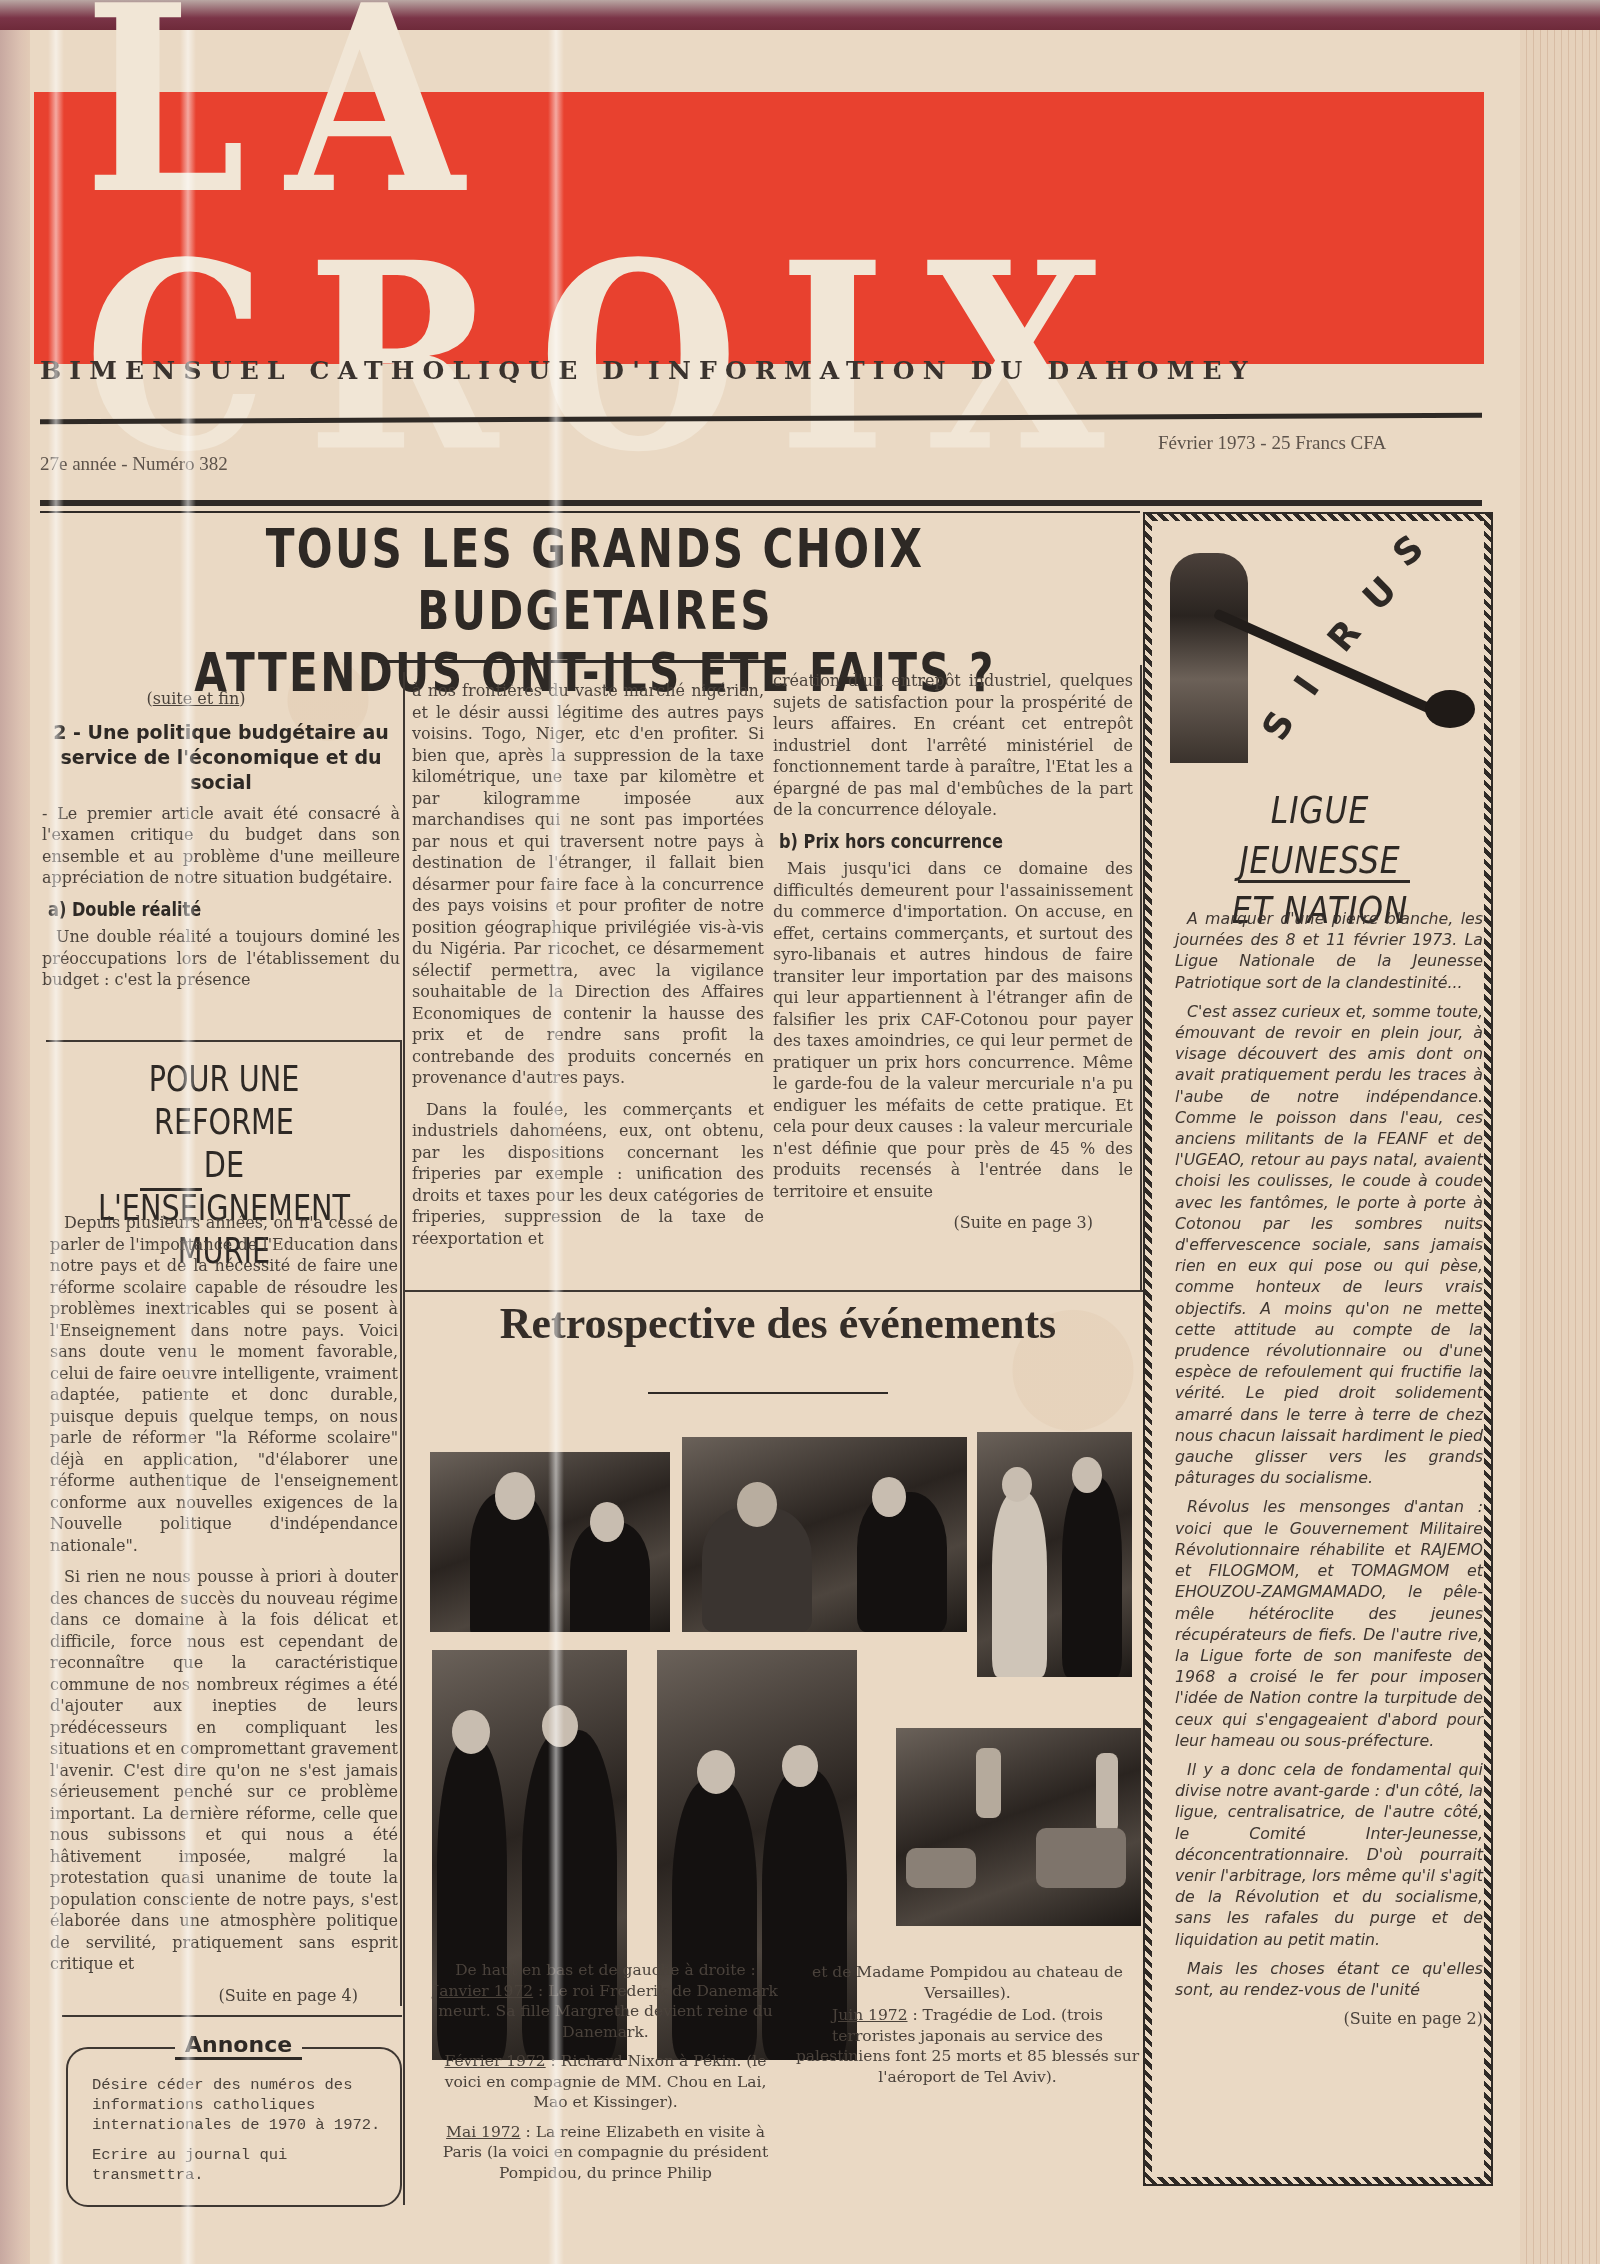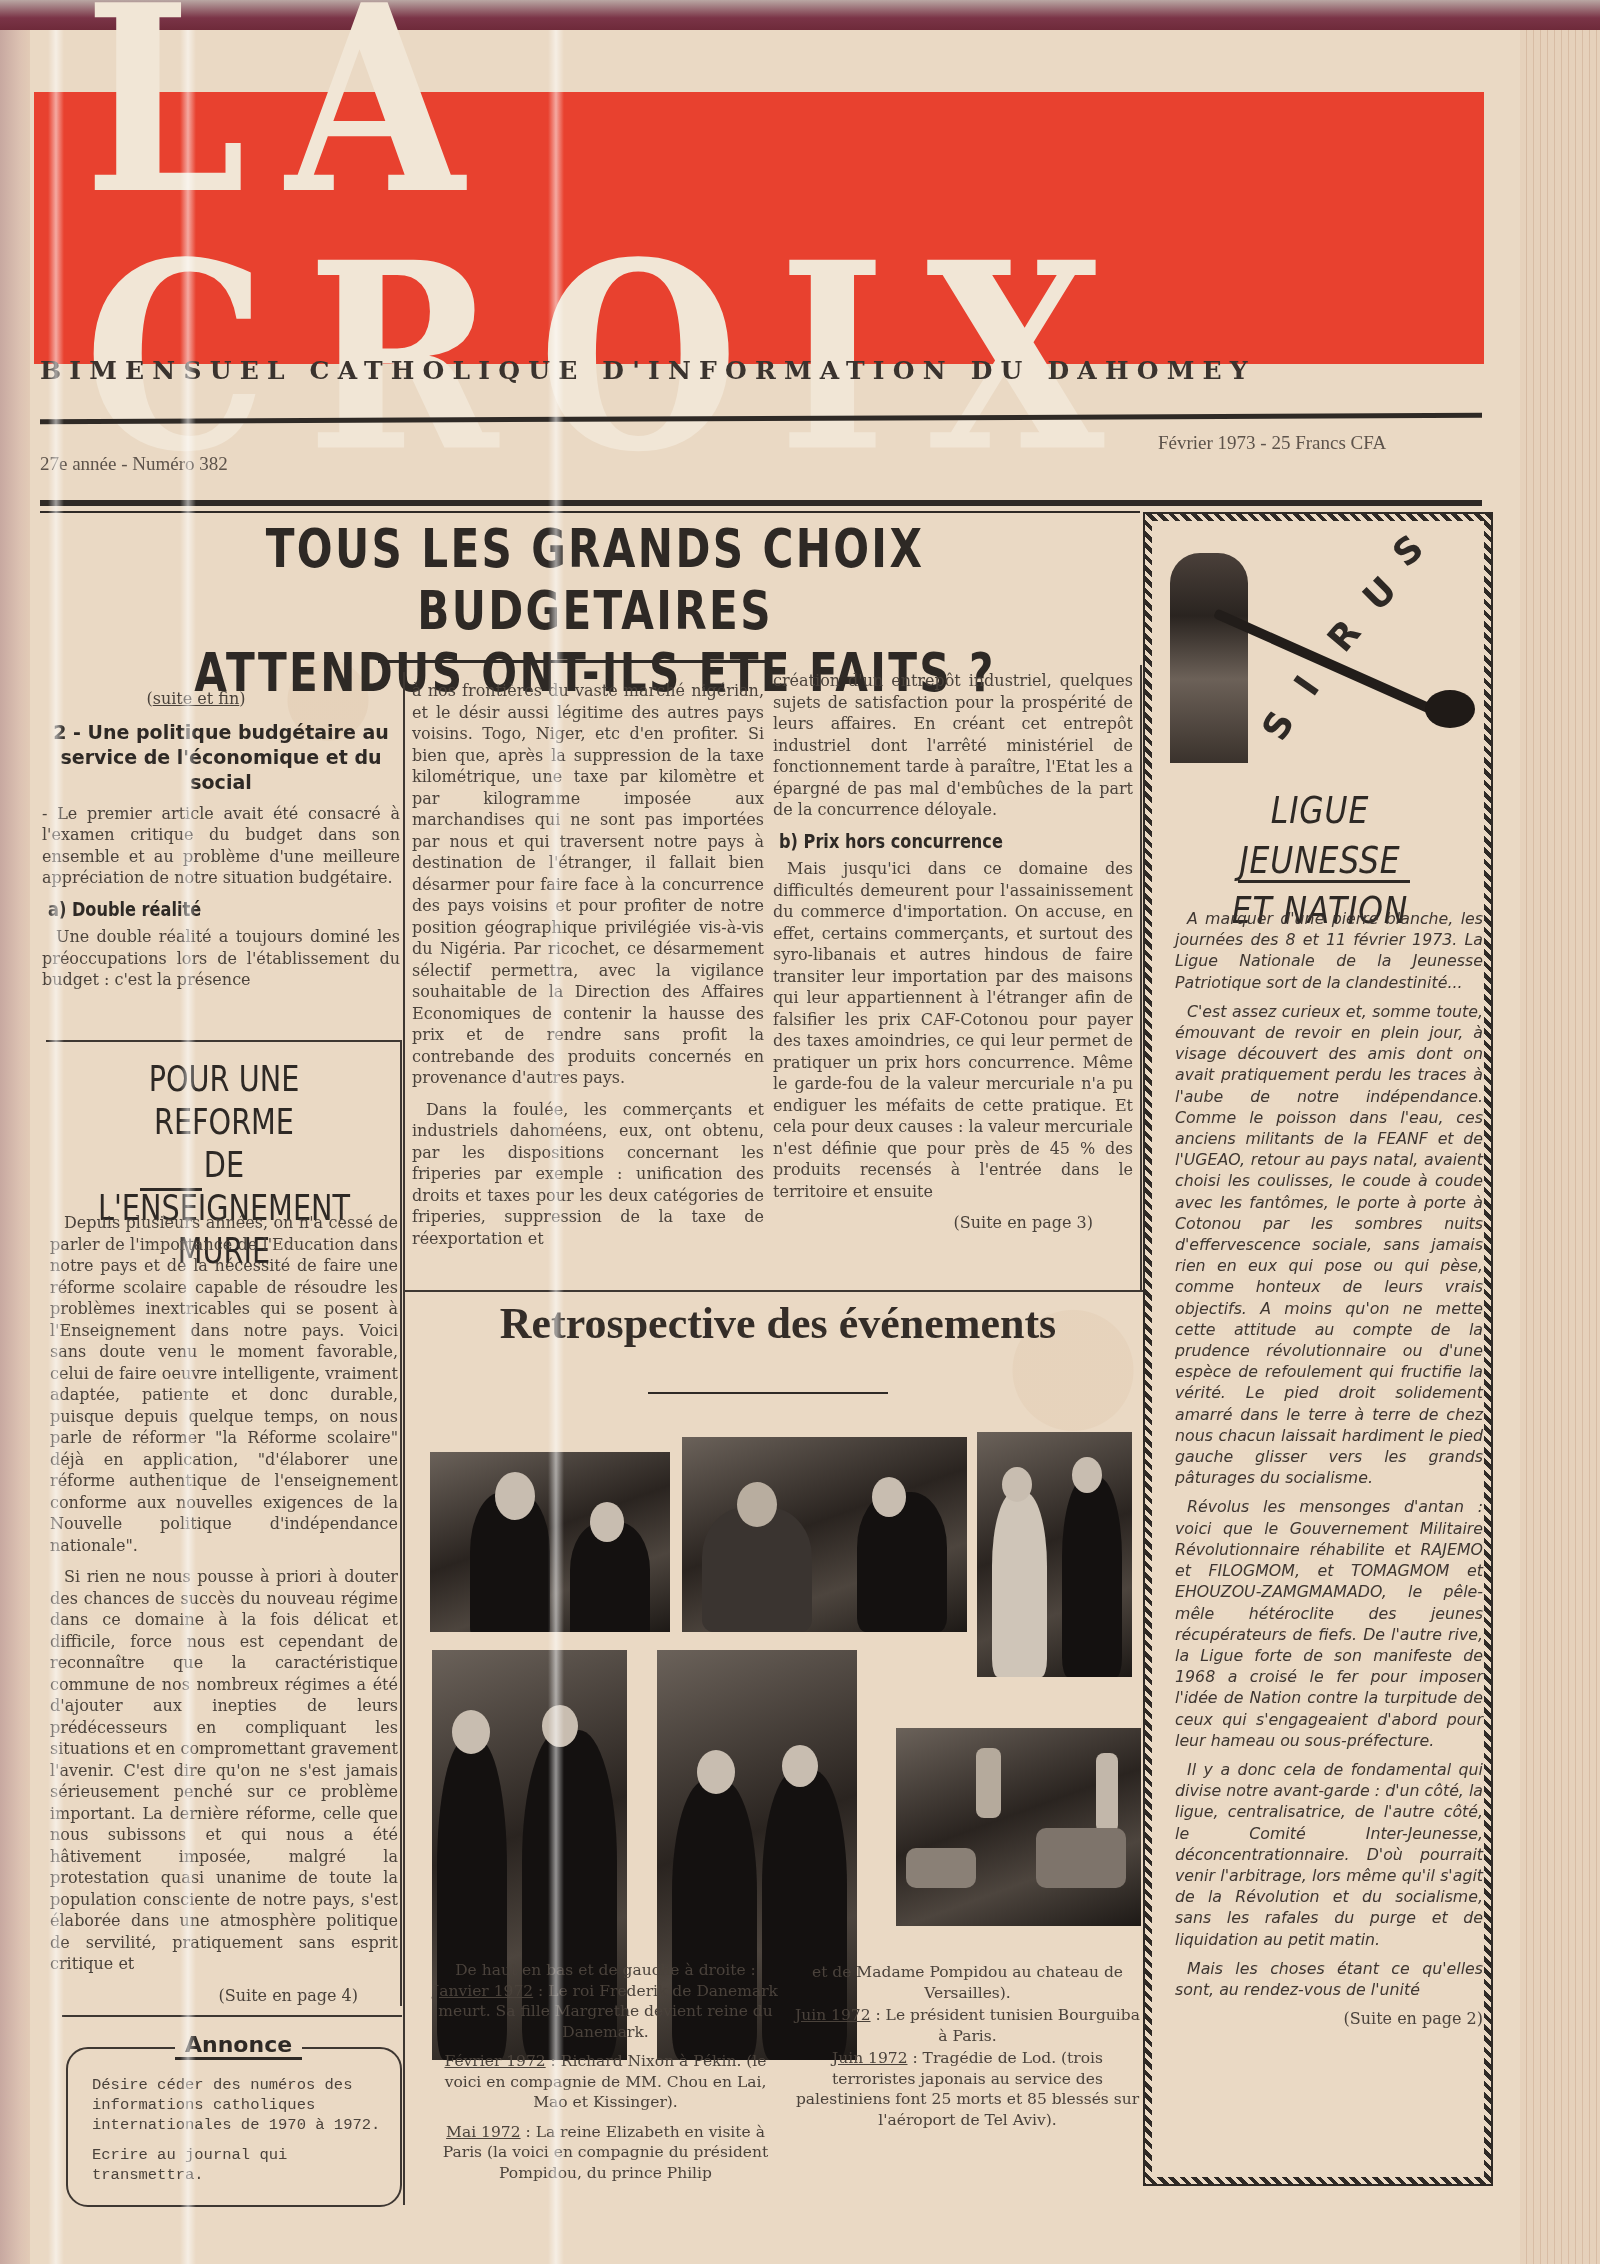--- a/index.html
+++ b/index.html
@@ -312,21 +312,20 @@
 </div>
 
 <div class="captions cap-left">
   <p style="margin-bottom:0">De haut en bas et de gauche à droite :</p>
   <p><span class="cap-date">Janvier 1972</span><span> : Le roi Frederik de Danemark meurt. Sa fille Margrethe devient reine du Danemark.</span></p>
   <p><span class="cap-date">Février 1972</span><span> : Richard Nixon à Pékin. (le voici en compagnie de MM. Chou en Lai, Mao et Kissinger).</span></p>
   <p><span class="cap-date">Mai 1972</span><span> : La reine Elizabeth en visite à Paris (la voici en compagnie du président Pompidou, du prince Philip</span></p>
 </div>
 <div class="captions cap-right">
   <p style="margin-bottom:2px">et de Madame Pompidou au chateau de Versailles).</p>
-  <p style="margin-bottom:2px"><span class="cap-date">Juin 1972</span><span> : Le président tunisien Bourguiba à Paris.</span></p>
   <p><span class="cap-date">Juin 1972</span><span> : Tragédie de Lod. (trois terroristes japonais au service des palestiniens font 25 morts et 85 blessés sur l'aéroport de Tel Aviv).</span></p>
 </div>
 
 <div class="sidebar"></div>
 <div class="sirus-photo"></div>
 <div class="horn"></div>
 <div class="horn-bell"></div>
 <span class="sirus-letter" style="left:1265px;top:705px;transform:rotate(-60deg);">S</span>
 <span class="sirus-letter" style="left:1300px;top:665px;transform:rotate(-55deg);">I</span>
 <span class="sirus-letter" style="left:1330px;top:615px;transform:rotate(-50deg);">R</span>

